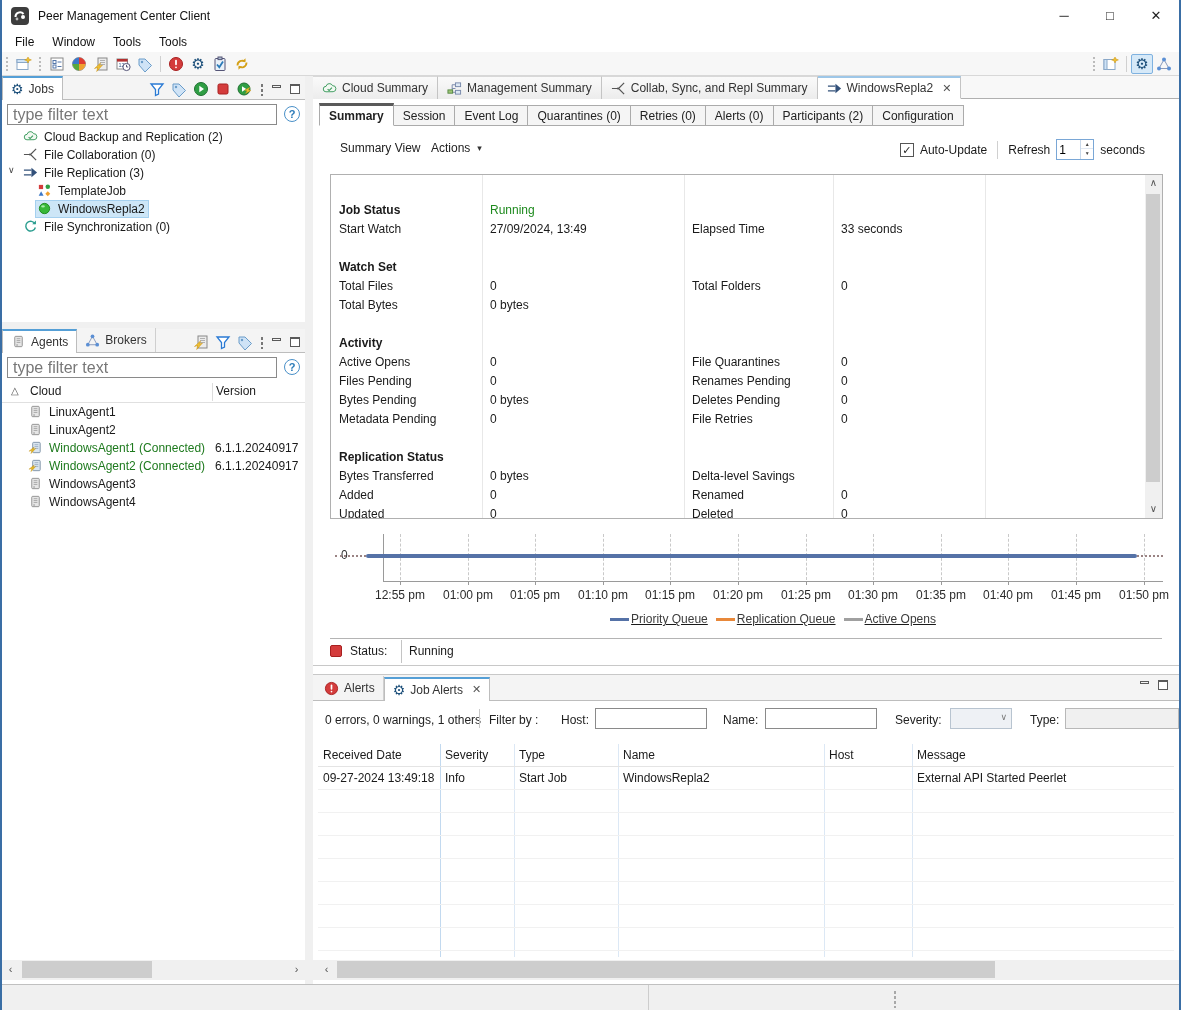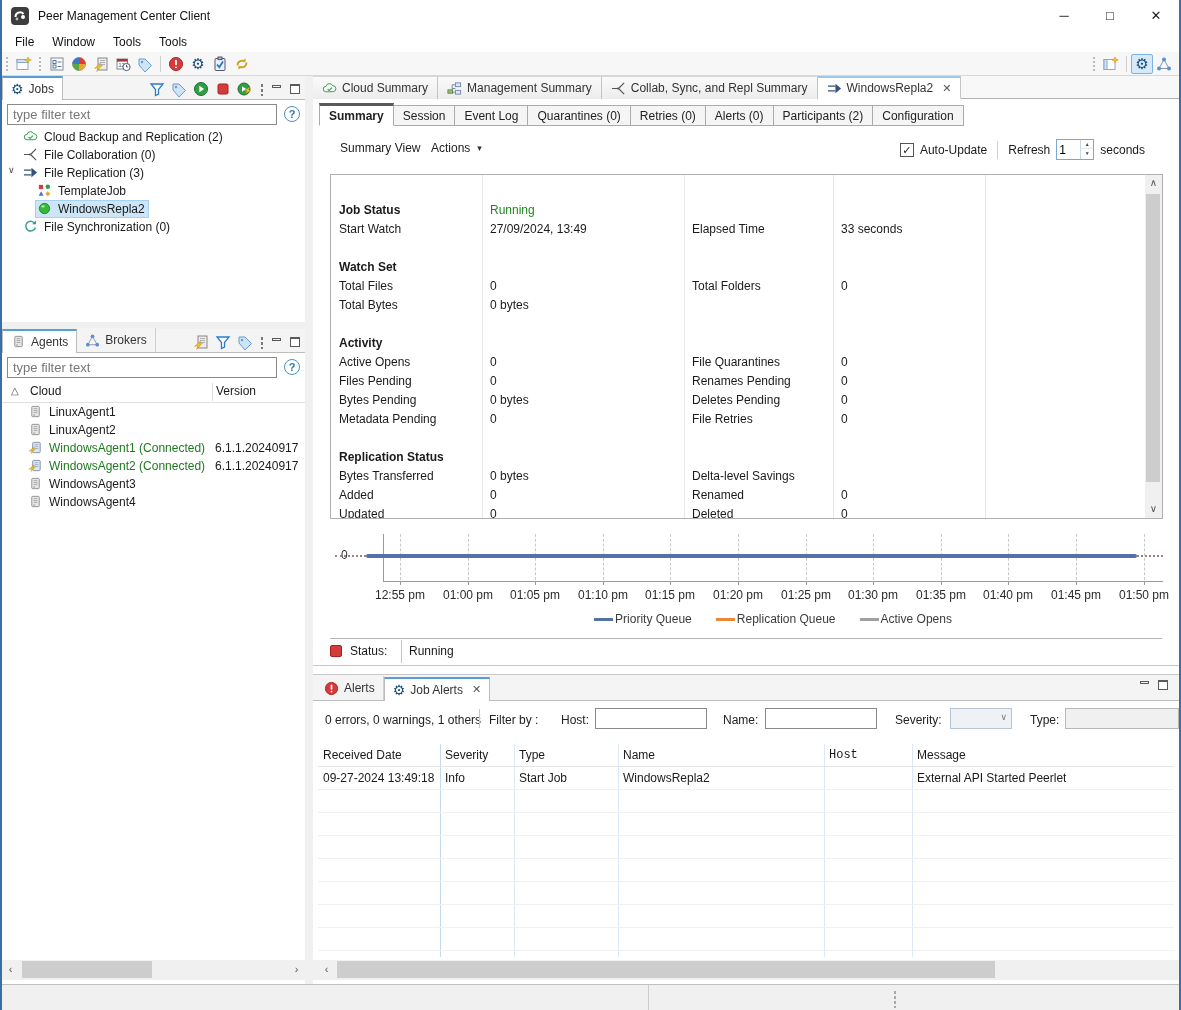--- a/index.html
+++ b/index.html
@@ -41,21 +41,21 @@
   .vtab.active { background:#fff; border-top:2px solid #559fd6; border-right:1px solid #bdbdbd; border-left:1px solid #bdbdbd; height:24px; margin-bottom:-1px; padding-bottom:1px; }
   .vtab svg { width:15px; height:15px; }
   .vtb { position:absolute; right:2px; top:3px; display:flex; align-items:center; gap:2px; }
   .vtb .tbico { width:20px; }
   .minmax { width:16px; height:14px; position:relative; }
   .mini-bar { position:absolute; left:3px; top:3px; width:9px; height:3px; border:1px solid #5a5a5a; }
   .maxi-box { position:absolute; left:3px; top:2px; width:10px; height:10px; border:1px solid #5a5a5a; border-top:2px solid #5a5a5a; background:#fff; }
   .dots3 { width:4px; height:14px; margin:0 3px; background-image:radial-gradient(#777 1.1px, transparent 1.3px); background-size:4px 5px; background-position:center 1px; }
 
   .filterrow { position:relative; height:28px; }
-  .filterbox { position:absolute; left:5px; top:4px; height:21px; border:1px solid #8a8a8a; background:#fff; font-family:"Liberation Sans",sans-serif; font-size:13px; padding:0 5px; color:#222; }
+  .filterbox { position:absolute; left:5px; top:4px; height:21px; border:1px solid #8a8a8a; background:#fff; font-family:"Liberation Sans",sans-serif; font-size:16px; padding:0 5px; color:#222; }
   .filterbox::placeholder { color:#777; }
   .helpq { position:absolute; top:6px; width:16px; height:16px; border:1px solid #4a90c8; border-radius:50%; color:#2a7ab8; font-size:11px; text-align:center; line-height:14px; font-weight:bold; }
 
   .tree { position:relative; }
   .trow { position:relative; height:18px; display:flex; align-items:center; padding-left:21px; }
   .trow.child { padding-left:35px; }
   .texp { position:absolute; left:6px; top:1px; font-size:9px; color:#444; }
   .tic { width:16px; height:16px; margin-right:5px; flex:none; }
   .tic svg { width:15px; height:15px; }
   .selwrap { display:flex; align-items:center; background:#cde6f7; outline:1px solid #a5d0ef; padding:0 3px 0 1px; margin-left:-1px; }
@@ -115,21 +115,21 @@
   
   #chart { position:absolute; left:0; top:450px; width:866px; height:105px; }
   .gline { position:absolute; top:8px; height:46px; border-left:1px dashed #c9c9c9; }
   #yaxis { position:absolute; left:70px; top:8px; height:48px; border-left:1px solid #9a9a9a; }
   #xaxis { position:absolute; left:70px; top:55px; width:780px; border-top:1px solid #9a9a9a; }
   .tickstub { position:absolute; top:55px; height:4px; border-left:1px solid #9a9a9a; }
   #ylab0 { position:absolute; left:28px; top:22px; color:#333; }
   #dataline { position:absolute; left:53px; top:28px; width:771px; height:4px; background:#5572a7; border-radius:2px; }
   .dotlead { position:absolute; top:29px; border-top:2px dotted #9a8383; }
   .ct { position:absolute; top:62px; transform:translateX(-50%); white-space:nowrap; color:#2b2b2b; }
-  #legend { position:absolute; left:70px; top:86px; width:780px; display:flex; justify-content:center; gap:24px; align-items:center; }
+  #legend { position:absolute; left:70px; top:86px; width:780px; display:flex; justify-content:center; gap:8px; align-items:center;text-decoration:underline; }
   .lgi { display:flex; align-items:center; gap:2px; color:#3c3c3c; }
   .lgbar { width:19px; height:3px; }
 
   
   #statusline { position:absolute; left:0; top:560px; width:866px; height:30px; border-bottom:1px solid #c8c8c8; }
   #statusline .topline { position:absolute; left:17px; top:2px; width:832px; border-top:1px solid #b4b4b4; }
   #st-ico { position:absolute; left:17px; top:9px; width:12px; height:12px; background:#d43c3c; border:1px solid #a82020; border-radius:2px; }
   #st-lab { position:absolute; left:37px; top:8px; }
   #st-div { position:absolute; left:88px; top:4px; width:1px; height:23px; background:#c4c4c4; }
   #st-val { position:absolute; left:96px; top:8px; }
@@ -142,21 +142,21 @@
   .bpf-in { position:absolute; top:7px; height:21px; border:1px solid #8a8a8a; background:#fff; font-family:"Liberation Sans",sans-serif; font-size:12px; padding:0 4px; }
   .bpf-in:disabled { background:#f0f0f0; border-color:#b8b8b8; }
   #sev-dd { position:absolute; left:637px; top:7px; width:62px; height:21px; background:#eef1f5; border:1px solid #b8c4d0; }
   #sev-dd .ddchv { position:absolute; right:4px; top:3px; font-size:9px; color:#777; }
   #bp-table { position:absolute; left:5px; top:70px; width:856px; height:213px; overflow:hidden; background:#fff; }
   .bt-colsep { position:absolute; top:0; width:1px; height:213px; background:#dce8f5; }
   .bt-colsep.strong { background:#c2d9ef; }
   .btrow { position:relative; height:23px; border-bottom:1px solid #f1f1f1; }
   .btrow span { position:absolute; top:4px; white-space:nowrap; }
   .bthead { border-bottom:1px solid #e4e4e4; }
-  .bc0 { left:5px; } .bc1 { left:127px; } .bc2 { left:201px; } .bc3 { left:305px; } .bc4 { left:511px;font-family:Liberation Mono, monospace; } .bc5 { left:599px; }
+  .bc0 { left:5px; } .bc1 { left:127px; } .bc2 { left:201px; } .bc3 { left:305px; } .bc4 { left:511px; } .bc5 { left:599px; }
 
   
   #statusbar { position:relative; height:28px; background:#f0f0f0; border-top:1px solid #c0c0c0; }
   #sb-sep { position:absolute; left:646px; top:0; width:1px; height:27px; background:#cdcdcd; }
   #sb-grip { position:absolute; left:891px; top:5px; width:4px; height:18px; background-image:radial-gradient(#a8a8a8 1px, transparent 1.2px); background-size:4px 5px; }
 </style>
 </head>
 <body>
 
 <div id="win">

